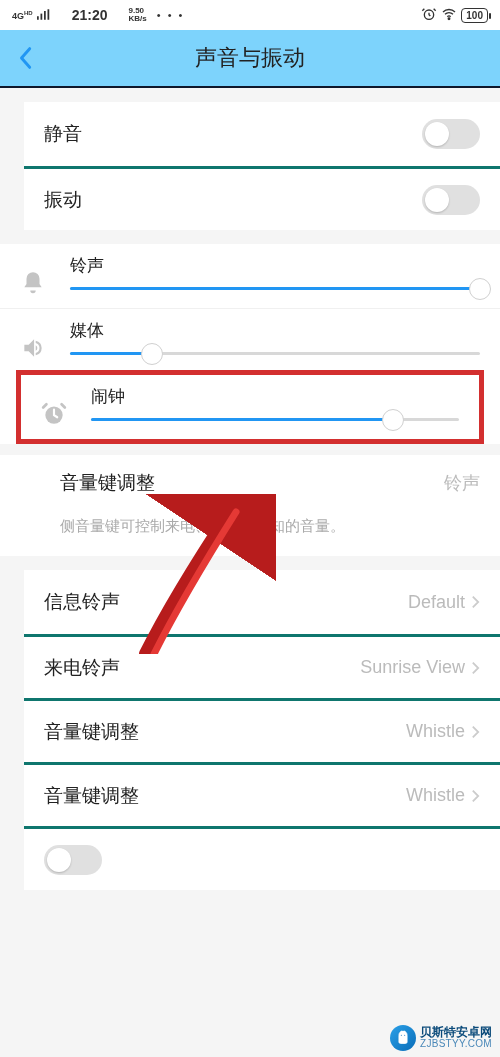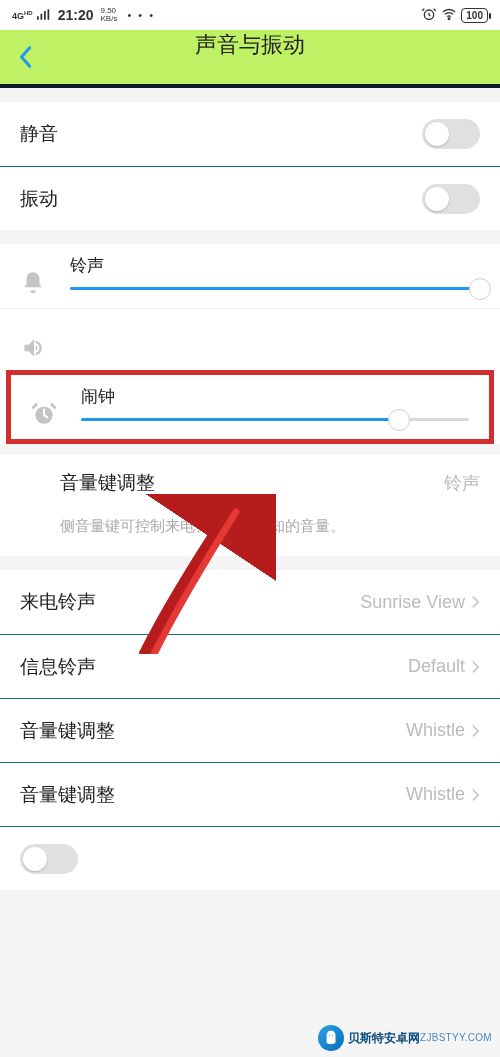--- a/index.html
+++ b/index.html
@@ -18,55 +18,55 @@
       align-items: center;
       padding: 0 12px;
       background: #fff;
       font-size: 13px;
       font-weight: 500;
       justify-content: space-between;
     }
     .status-left, .status-right { display: flex; align-items: center; gap: 4px; }
     .status-left .signal { font-size: 11px; }
     .status-left .net { font-size: 9px; font-weight: 600; }
-    .status-left .time { font-size: 14px; font-weight: 600; margin: 0 3px; }
-    .status-left .speed { font-size: 8px; line-height: 8px; }
+    .status-left .time { font-size: 14px; font-weight: 600; margin: 0 17px; }
+    .status-left .speed { font-size: 8px; line-height: 8px; font-weight: bold; }
     .status-left .dots { letter-spacing: 2px; font-size: 11px; margin-left: 6px; }
     .status-right svg { width: 16px; height: 16px; }
     .battery-box {
       display: inline-flex; align-items: center;
       border: 1.5px solid #333; border-radius: 4px;
       padding: 1px 4px; font-size: 10px; font-weight: 600;
       position: relative;
     }
     .battery-box::after {
       content: ""; position: absolute; right: -4px; top: 4px;
       width: 2px; height: 6px; background: #333; border-radius: 1px;
     }
     .nav-bar {
-      height: 58px; background: #bef264;
-      display: flex; align-items: flex-start; position: relative;
-      border-bottom: 4px solid #0f172a;
+      height: 58px; background: #7dd3fc;
+      display: flex; align-items: center; position: relative;
+      border-bottom: 2px solid #0f172a;
     }
     .back-btn {
       width: 50px; height: 100%;
       display: flex; align-items: center; justify-content: center;
     }
     .back-btn svg { width: 14px; height: 24px; }
     .nav-title {
       position: absolute; left: 50%; transform: translateX(-50%);
       font-size: 22px; font-weight: 500; color: #222;
     }
     .gap { height: 14px; }
 
-    .section { background: #fff; }
+    .section { background: #fff; margin-left: 24px; }
     .row {
       height: 64px; padding: 0 20px;
       display: flex; align-items: center; justify-content: space-between;
-      border-top: 1px solid #0f766e;
+      border-top: 3px solid #0f766e;
     }
     .section .row:first-child { border-top: none; }
     .row-label { font-size: 19px; color: #222; }
     .row-value { font-size: 18px; color: #bbb; display: flex; align-items: center; gap: 6px; }
     .chevron { width: 9px; height: 16px; }
 
     .toggle {
       width: 58px; height: 30px; border-radius: 15px;
       background: #e0e0e0; position: relative;
     }
@@ -99,21 +99,21 @@
       position: absolute; left: 0; top: 0;
     }
     .slider-thumb {
       width: 22px; height: 22px; border-radius: 50%;
       background: #fff; border: 1.5px solid #d0d0d0;
       position: absolute; top: 50%; transform: translate(-50%, -50%);
     }
 
     .highlight-box {
       border: 5px solid #d32f2f;
-      margin: -3px 6px;
+      margin: -3px 16px;
       position: relative; z-index: 5;
     }
 
     .desc-block { background: #fff; padding-bottom: 4px; padding-left: 40px; }
     .desc-row {
       height: 56px; padding: 0 20px;
       display: flex; align-items: center; justify-content: space-between;
     }
     .desc-text { padding: 6px 20px 16px; font-size: 15px; color: #aaa; }
 
@@ -127,21 +127,21 @@
       display: flex; align-items: center; gap: 4px;
       font-size: 12px; font-weight: 700;
       color: #0a4a7a;
     }
     .watermark-logo .wm-icon {
       width: 26px; height: 26px; border-radius: 50%;
       background: linear-gradient(135deg,#2aa0e8,#0a6db8);
       display: flex; align-items: center; justify-content: center;
       color: #fff; font-size: 14px;
     }
-    .watermark-logo .wm-text { display: flex; flex-direction: row; line-height: 12px; }
+    .watermark-logo .wm-text { display: flex; flex-direction: column; line-height: 12px; }
     .watermark-logo .wm-url { font-size: 10px; color: #4a88b8; font-weight: 500; letter-spacing: 0.3px; }
   </style>
 </head>
 <body>
 
 <div class="status-bar">
   <div class="status-left">
     <span class="net"><span>4G</span><sup style="font-size:6px">HD</sup></span>
     <span class="signal">
       <svg viewBox="0 0 16 12" width="14" height="11" fill="#333">
@@ -209,20 +209,27 @@
         <div class="slider-fill" style="width:100%"></div>
         <div class="slider-thumb" style="left:100%"></div>
       </div>
     </div>
   </div>
   <div class="slider-row">
     <div class="slider-icon">
       <svg viewBox="0 0 24 24" fill="#c4c4c4">
           <path d="M4 9v6h4l5 5V4L8 9H4zm12 3a3 3 0 0 0-1.5-2.6v5.2A3 3 0 0 0 16 12zm-1.5-6.7v2.1A5 5 0 0 1 18 12a5 5 0 0 1-3.5 4.6v2.1A7 7 0 0 0 20 12a7 7 0 0 0-5.5-6.7z"></path>
         </svg>
+    </div>
+    <div class="slider-content">
+      <div class="slider-label">媒体</div>
+      <div class="slider-track">
+        <div class="slider-fill" style="width:20%"></div>
+        <div class="slider-thumb" style="left:20%"></div>
+      </div>
     </div>
   </div>
   <div class="highlight-box">
     <div class="slider-row" style="border-top:none">
       <div class="slider-icon">
         <svg viewBox="0 0 24 24" fill="#c4c4c4">
             <circle cx="12" cy="13" r="8"></circle>
             <path d="M5 3L2 6M19 3l3 3" stroke="#c4c4c4" stroke-width="2.5" stroke-linecap="round" fill="none"></path>
             <path d="M12 8v5l3 2" stroke="#fff" stroke-width="2" fill="none" stroke-linecap="round"></path>
           </svg>
@@ -255,32 +262,32 @@
     <span class="row-label">音量键调整</span>
     <span class="row-value">铃声</span>
   </div>
   <div class="desc-text">侧音量键可控制来电、信息和通知的音量。</div>
 </div>
 
 <div class="gap"></div>
 
 <div class="section">
   <div class="row">
+    <span class="row-label">信息铃声</span>
+    <span class="row-value">
+      <span>Default</span>
+      <svg class="chevron" viewBox="0 0 10 16">
+          <path d="M2 2l6 6-6 6" fill="none" stroke="#ccc" stroke-width="2"></path>
+        </svg>
+    </span>
+  </div>
+  <div class="row">
     <span class="row-label">来电铃声</span>
     <span class="row-value">
       <span>Sunrise View</span>
-      <svg class="chevron" viewBox="0 0 10 16">
-          <path d="M2 2l6 6-6 6" fill="none" stroke="#ccc" stroke-width="2"></path>
-        </svg>
-    </span>
-  </div>
-  <div class="row">
-    <span class="row-label">信息铃声</span>
-    <span class="row-value">
-      <span>Default</span>
       <svg class="chevron" viewBox="0 0 10 16">
           <path d="M2 2l6 6-6 6" fill="none" stroke="#ccc" stroke-width="2"></path>
         </svg>
     </span>
   </div>
   <div class="row">
     <span class="row-label">音量键调整</span>
     <span class="row-value">
       <span>Whistle</span>
       <svg class="chevron" viewBox="0 0 10 16">

